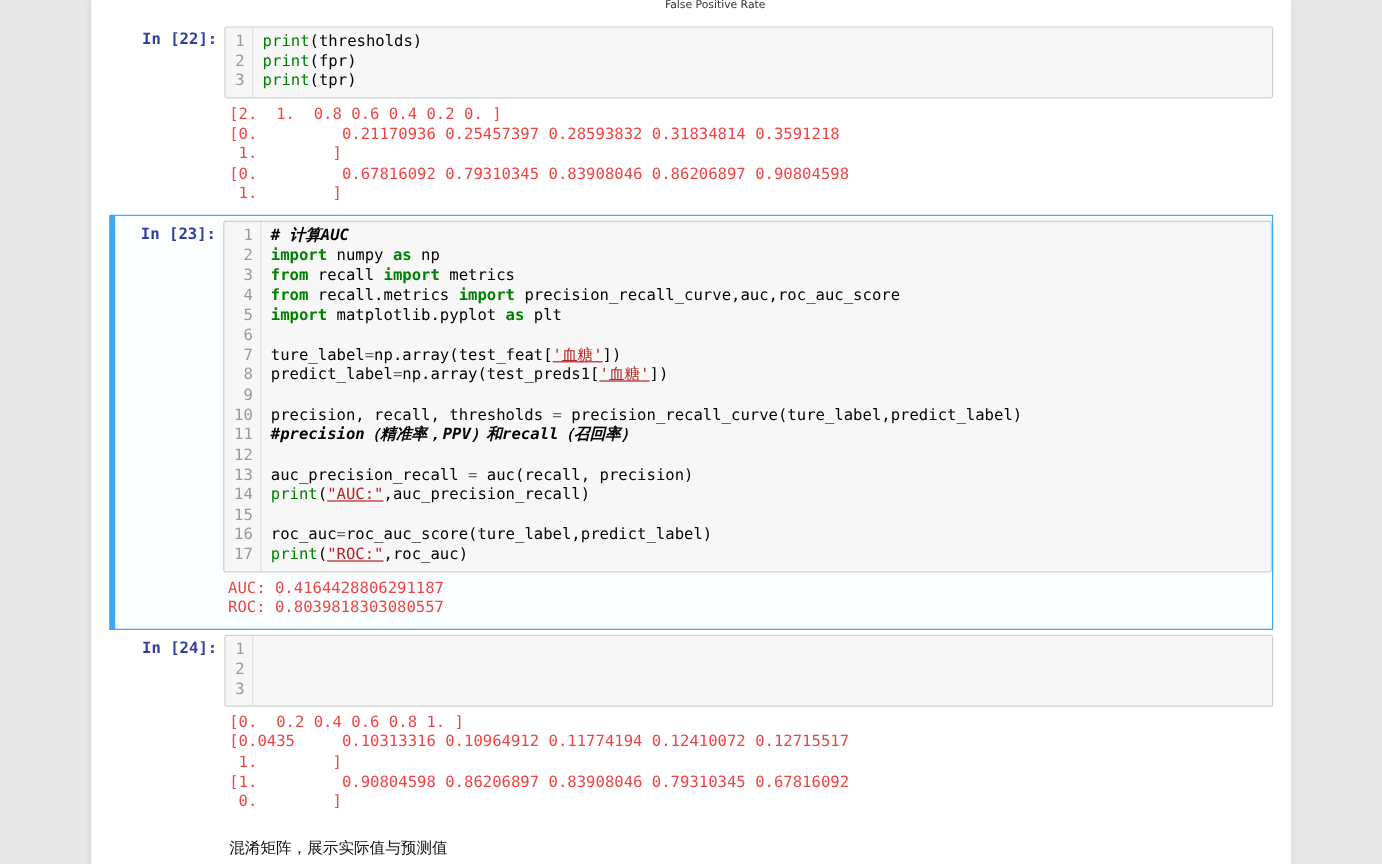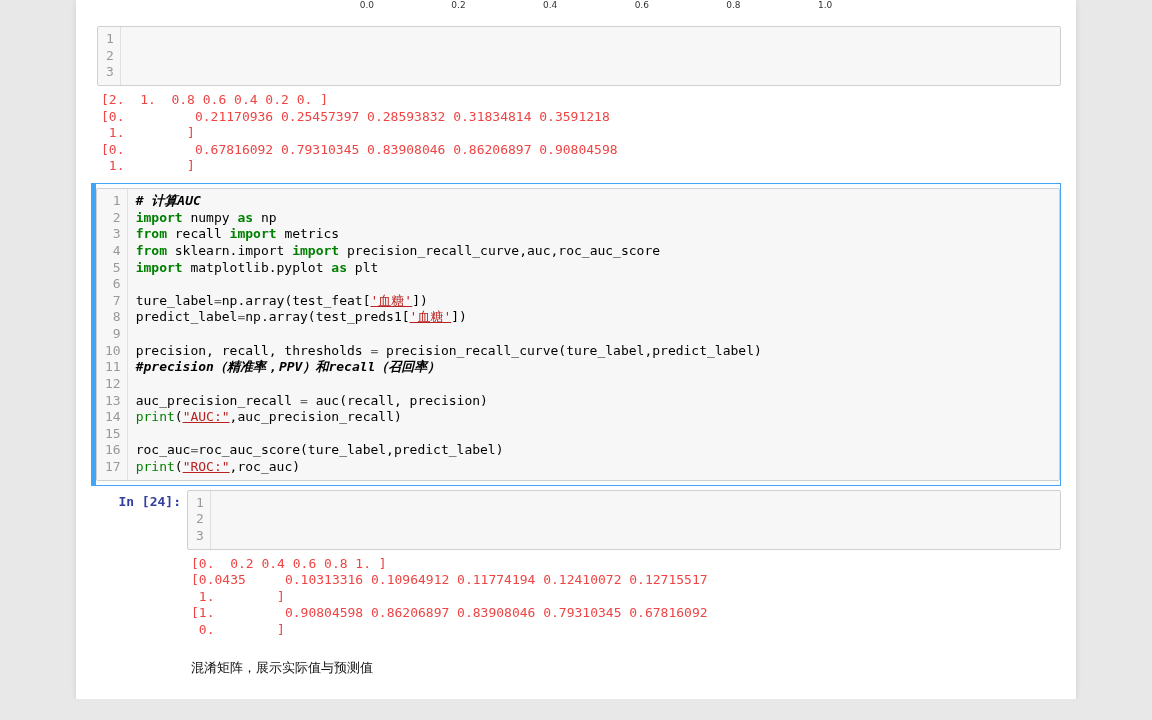--- a/index.html
+++ b/index.html
@@ -102,46 +102,44 @@
     ::-webkit-scrollbar { width: 10px; }
     ::-webkit-scrollbar-thumb { background: #b0b0b0; border-radius: 5px; }
     ::-webkit-scrollbar-track { background: #f0f0f0; }
   </style>
 </head>
 <body>
 
 <div class="notebook-container">
 
   <div class="plot-fragment">
-    <div class="plot-ticks">
-      <span>0.0</span>
-      <span>0.2</span>
-      <span>0.4</span>
-      <span>0.6</span>
-      <span>0.8</span>
-      <span>1.0</span>
-    </div>
+    <div class="plot-xlabel">False Positive Rate</div>
   </div>
 
   <div class="cell">
+    <div class="prompt-area"><span class="prompt-in">In [22]:</span></div>
     <div class="content-area">
       <div class="code-block">
         <div class="linenos">1
 2
 3</div>
+        <div class="code"><span class="tok-nb">print</span><span class="tok-p">(thresholds)</span>
+<span class="tok-nb">print</span><span class="tok-p">(fpr)</span>
+<span class="tok-nb">print</span><span class="tok-p">(tpr)</span></div>
       </div>
       <div class="output-block">[2.  1.  0.8 0.6 0.4 0.2 0. ]
 [0.         0.21170936 0.25457397 0.28593832 0.31834814 0.3591218
  1.        ]
 [0.         0.67816092 0.79310345 0.83908046 0.86206897 0.90804598
  1.        ]</div>
     </div>
   </div>
 
   <div class="cell selected">
+    <div class="prompt-area"><span class="prompt-in">In [23]:</span></div>
     <div class="content-area">
       <div class="code-block">
         <div class="linenos">1
 2
 3
 4
 5
 6
 7
 8
@@ -150,35 +148,37 @@
 11
 12
 13
 14
 15
 16
 17</div>
         <div class="code"><span class="tok-c"># 计算AUC</span>
 <span class="tok-k">import</span><span class="tok-p"> numpy </span><span class="tok-k">as</span><span class="tok-p"> np</span>
 <span class="tok-k">from</span><span class="tok-p"> recall </span><span class="tok-k">import</span><span class="tok-p"> metrics</span>
-<span class="tok-k">from</span><span class="tok-p"> sklearn.import </span><span class="tok-k">import</span><span class="tok-p"> precision_recall_curve,auc,roc_auc_score</span>
+<span class="tok-k">from</span><span class="tok-p"> recall.metrics </span><span class="tok-k">import</span><span class="tok-p"> precision_recall_curve,auc,roc_auc_score</span>
 <span class="tok-k">import</span><span class="tok-p"> matplotlib.pyplot </span><span class="tok-k">as</span><span class="tok-p"> plt</span>
 
 <span class="tok-p">ture_label</span><span class="tok-o">=</span><span class="tok-p">np.array(test_feat[</span><span class="tok-s">'血糖'</span><span class="tok-p">])</span>
 <span class="tok-p">predict_label</span><span class="tok-o">=</span><span class="tok-p">np.array(test_preds1[</span><span class="tok-s">'血糖'</span><span class="tok-p">])</span>
 
 <span class="tok-p">precision, recall, thresholds </span><span class="tok-o">=</span><span class="tok-p"> precision_recall_curve(ture_label,predict_label)</span>
 <span class="tok-c">#precision（精准率，PPV）和recall（召回率）</span>
 
 <span class="tok-p">auc_precision_recall </span><span class="tok-o">=</span><span class="tok-p"> auc(recall, precision)</span>
 <span class="tok-nb">print</span><span class="tok-p">(</span><span class="tok-s">"AUC:"</span><span class="tok-p">,auc_precision_recall)</span>
 
 <span class="tok-p">roc_auc</span><span class="tok-o">=</span><span class="tok-p">roc_auc_score(ture_label,predict_label)</span>
 <span class="tok-nb">print</span><span class="tok-p">(</span><span class="tok-s">"ROC:"</span><span class="tok-p">,roc_auc)</span></div>
       </div>
+      <div class="output-block">AUC: 0.4164428806291187
+ROC: 0.8039818303080557</div>
     </div>
   </div>
 
   <div class="cell">
     <div class="prompt-area"><span class="prompt-in">In [24]:</span></div>
     <div class="content-area">
       <div class="code-block">
         <div class="linenos">1
 2
 3</div>

